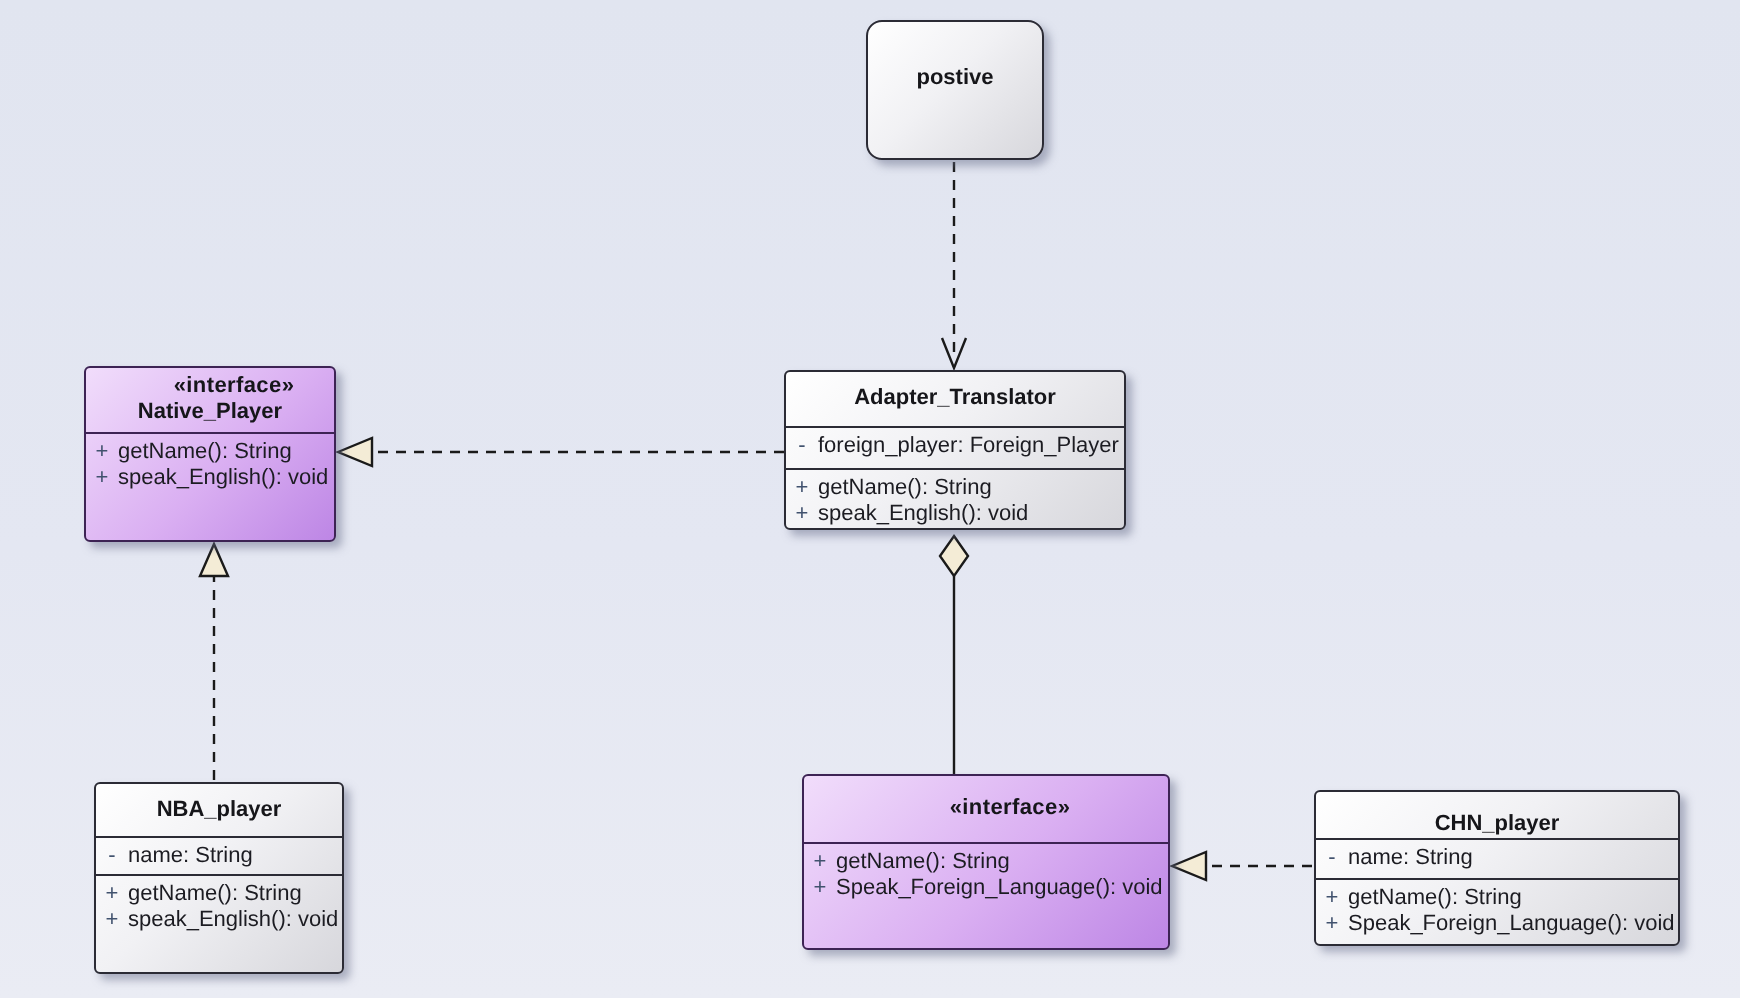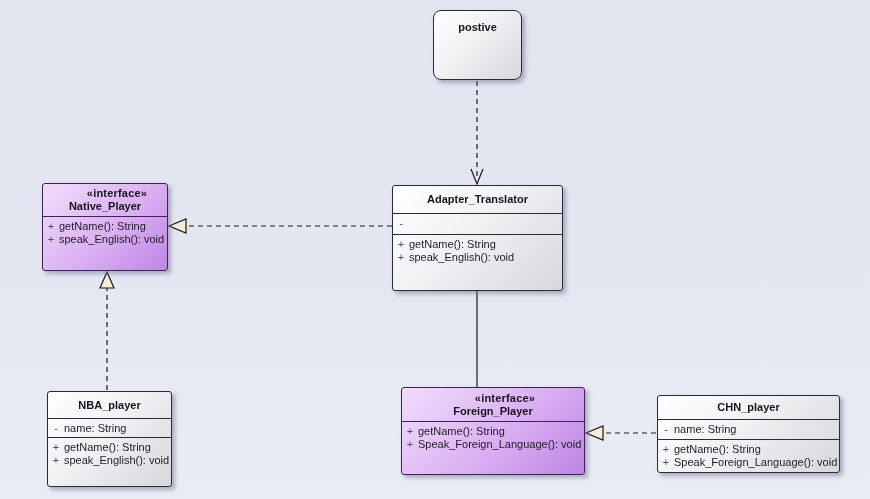--- a/index.html
+++ b/index.html
@@ -31,21 +31,21 @@
   .box-title  { font-weight:bold; }
   .stereotype { font-weight:600; letter-spacing:0.2px;margin-left:24px; }
   .compartment { border-top:1px solid #2b2b35; flex:0 0 auto; padding-top:3px; }
   .fill-purple .compartment { border-top-color:#3d2354; }
   .compartment.grow { flex:1 1 auto; }
   .member-row { display:flex; line-height:13px; white-space:nowrap; }
   .member-vis  { flex:0 0 16px; text-align:center; color:#41526e; }
   .member-text { color:#1c1c22; }
 
   .postive-box { justify-content:flex-start; }
-  .postive-box .box-header { padding-top:10px; }
+  .postive-box .box-header { padding-top:22px; }
 
   svg.connectors { position:absolute; inset:0; }
   svg.connectors * { vector-effect:non-scaling-stroke; }
 </style>
 </head>
 <body>
 
 <div class="canvas">
 
   <svg class="connectors" width="870" height="499" viewBox="0 0 870 499">
@@ -92,27 +92,28 @@
         <span class="member-vis">+</span>
         <span class="member-text">getName(): String</span>
       </div>
       <div class="member-row">
         <span class="member-vis">+</span>
         <span class="member-text">speak_English(): void</span>
       </div>
     </div>
   </div>
 
-  <div class="uml-box fill-gray" style="left:392px; top:185px; width:171px; height:106px;">
+  <div class="uml-box fill-gray" style="left:392px; top:185px; width:171px; height:80px;">
     <div class="box-header" style="height:27px;">
       <span class="box-title">Adapter_Translator</span>
     </div>
     <div class="compartment" style="height:21px;">
       <div class="member-row">
         <span class="member-vis">-</span>
+        <span class="member-text">foreign_player: Foreign_Player</span>
       </div>
     </div>
     <div class="compartment grow">
       <div class="member-row">
         <span class="member-vis">+</span>
         <span class="member-text">getName(): String</span>
       </div>
       <div class="member-row">
         <span class="member-vis">+</span>
         <span class="member-text">speak_English(): void</span>
@@ -138,36 +139,35 @@
       <div class="member-row">
         <span class="member-vis">+</span>
         <span class="member-text">speak_English(): void</span>
       </div>
     </div>
   </div>
 
   <div class="uml-box fill-purple" style="left:401px; top:387px; width:184px; height:88px;">
     <div class="box-header" style="height:33px;">
       <span class="stereotype">«interface»</span>
-      <span class="box-title">Foreign_Player</span>
     </div>
     <div class="compartment grow">
       <div class="member-row">
         <span class="member-vis">+</span>
         <span class="member-text">getName(): String</span>
       </div>
       <div class="member-row">
         <span class="member-vis">+</span>
         <span class="member-text">Speak_Foreign_Language(): void</span>
       </div>
     </div>
   </div>
 
   <div class="uml-box fill-gray" style="left:657px; top:395px; width:183px; height:78px;">
-    <div class="box-header" style="height:23px;">
+    <div class="box-header" style="height:23px;justify-content:flex-end;">
       <span class="box-title">CHN_player</span>
     </div>
     <div class="compartment" style="height:20px;">
       <div class="member-row">
         <span class="member-vis">-</span>
         <span class="member-text">name: String</span>
       </div>
     </div>
     <div class="compartment grow">
       <div class="member-row">

